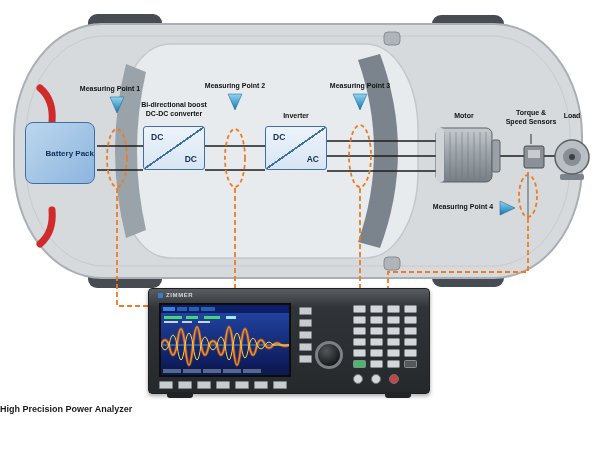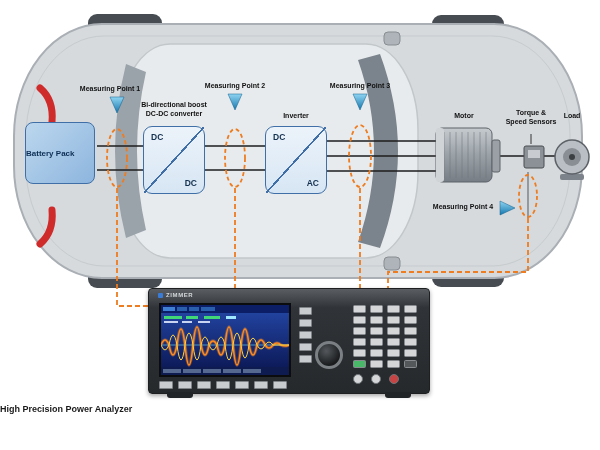--- a/index.html
+++ b/index.html
@@ -5,36 +5,36 @@
   html,body{margin:0;padding:0;background:#fff;}
   .stage{position:relative;width:600px;height:450px;background:#ffffff;overflow:hidden;
          font-family:"Liberation Sans",sans-serif;}
   svg{display:block;}
   .layer{position:absolute;left:0;top:0;}
 
   
   .cap{position:absolute;font-weight:bold;font-size:7px;line-height:1.3;color:#101010;text-align:center;}
 
   
-  .pebox{position:absolute;width:62px;height:68px;border:1.6px solid #3f6fa6;border-radius:9px;
+  .pebox{position:absolute;width:62px;height:44px;border:1.6px solid #3f6fa6;border-radius:3px;
          background:linear-gradient(180deg,#ecf3fa,#d7e6f4);box-sizing:border-box;}
   .pebox .diag{position:absolute;inset:0;
          background:linear-gradient(to bottom right,
             transparent calc(50% - 0.9px),
             #3f6fa6 calc(50% - 0.9px),
             #3f6fa6 calc(50% + 0.9px),
             transparent calc(50% + 0.9px));}
   .port{position:absolute;font-weight:bold;font-size:8.5px;color:#13304f;}
   .port.tl{top:5px;left:7px;}
   .port.br{bottom:5px;right:7px;}
 
   
   .battery{position:absolute;left:25px;top:122px;width:70px;height:62px;border:1.6px solid #3f6fa6;
            border-radius:8px;background:linear-gradient(135deg,#bcd7ee,#8db5de);
-           display:flex;align-items:center;justify-content:flex-start;box-sizing:border-box;}
+           display:flex;align-items:center;justify-content:flex-end;box-sizing:border-box;}
   .battery span{font-weight:bold;font-size:8px;color:#0e2f55;}
 
   
   .analyzer{position:absolute;left:148px;top:288px;width:280px;height:104px;border-radius:4px;
             background:linear-gradient(180deg,#5a5e62,#303337 18%,#26292c);
             border:1px solid #1d1f21;box-shadow:0 2px 4px rgba(0,0,0,.35);}
   .brand{position:absolute;left:9px;top:3px;font-size:6px;font-weight:bold;letter-spacing:.6px;
          color:#d4d7da;display:flex;align-items:center;gap:3px;}
   .brand i{width:5px;height:5px;background:#3a7bd5;display:inline-block;border-radius:1px;}
   .screen{position:absolute;left:10px;top:14px;width:132px;height:74px;border:2px solid #0a0c0e;

